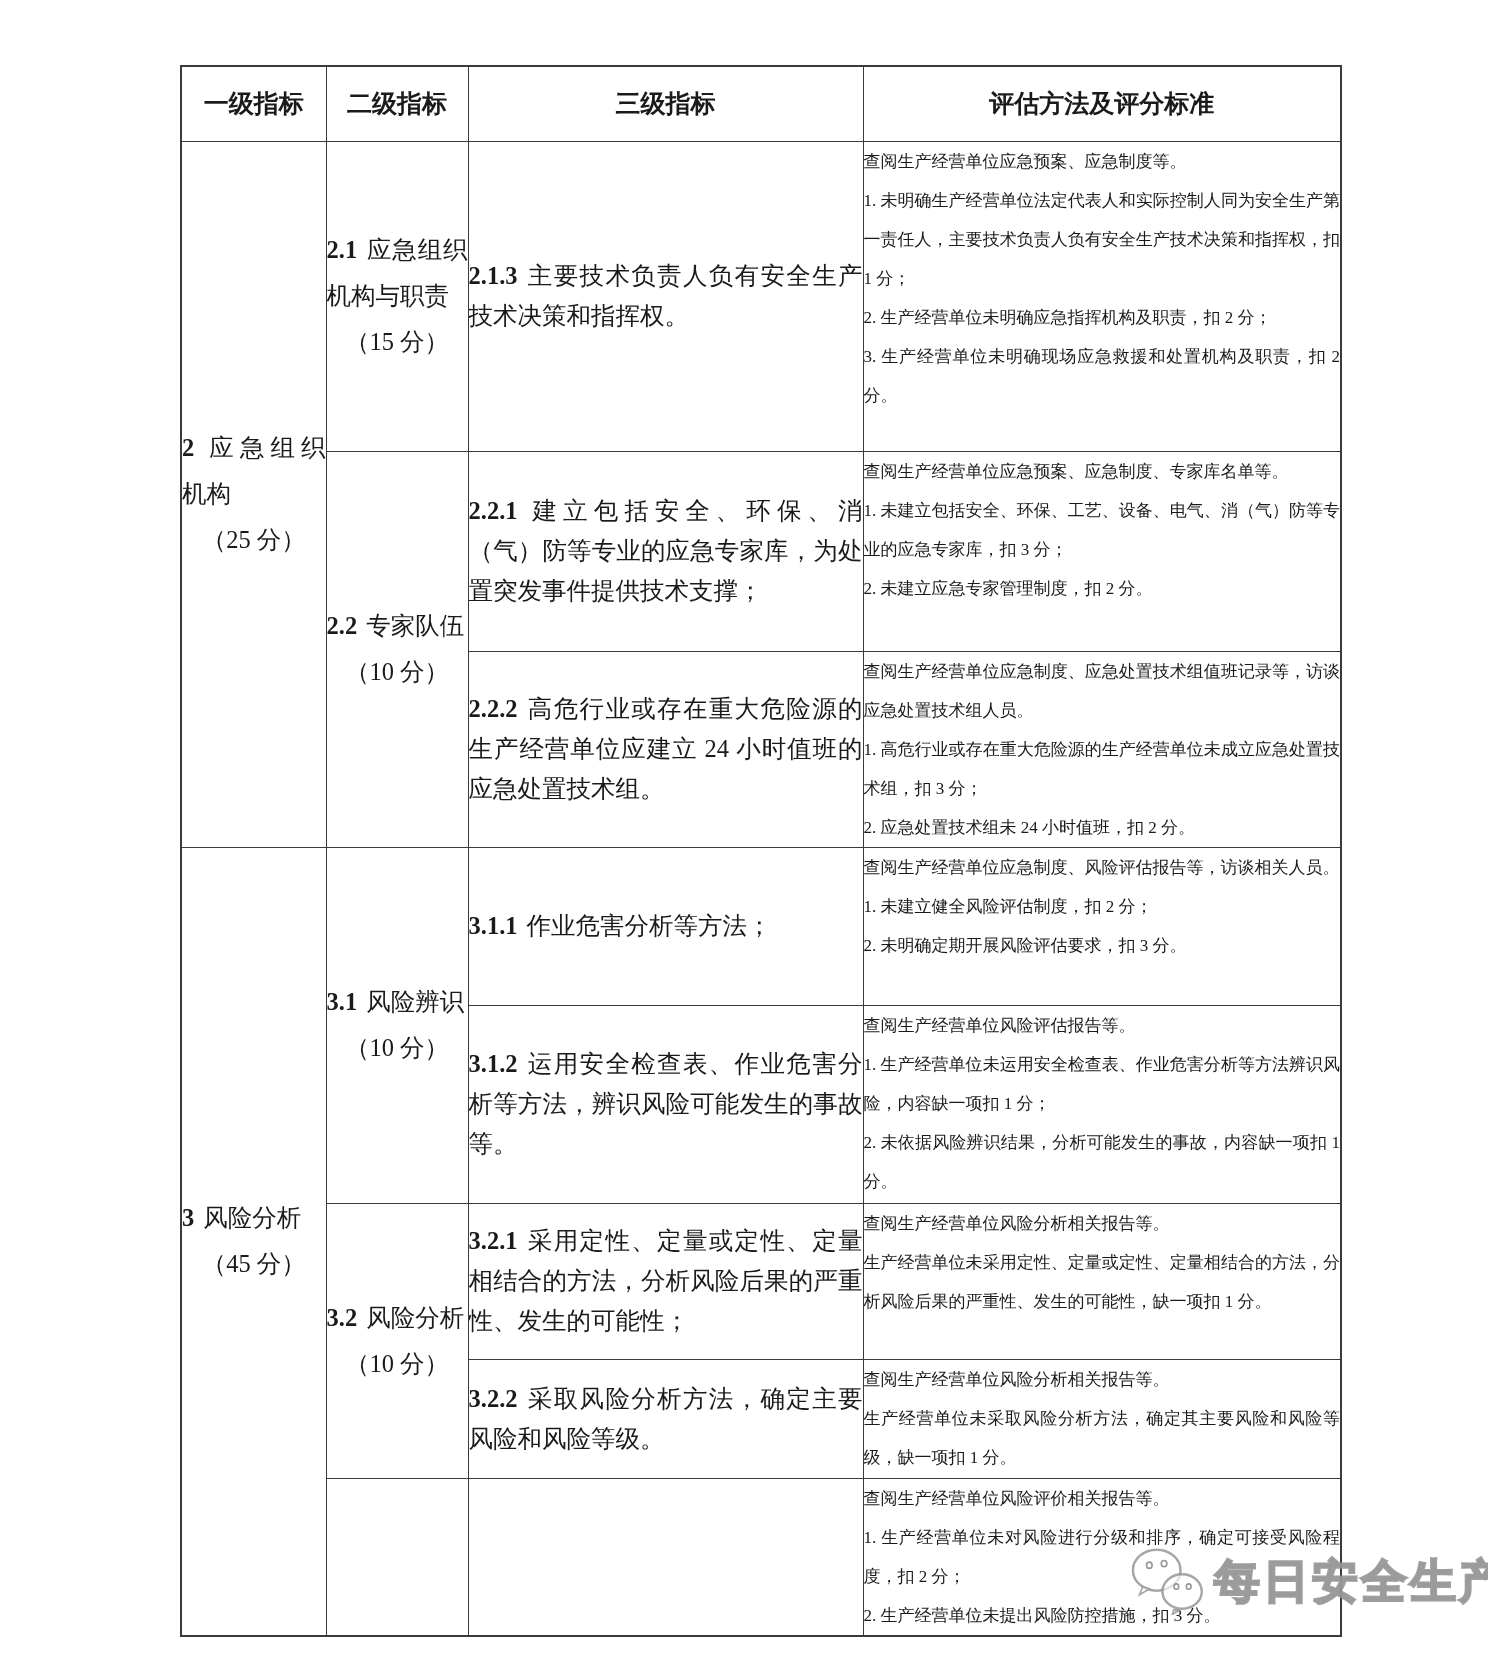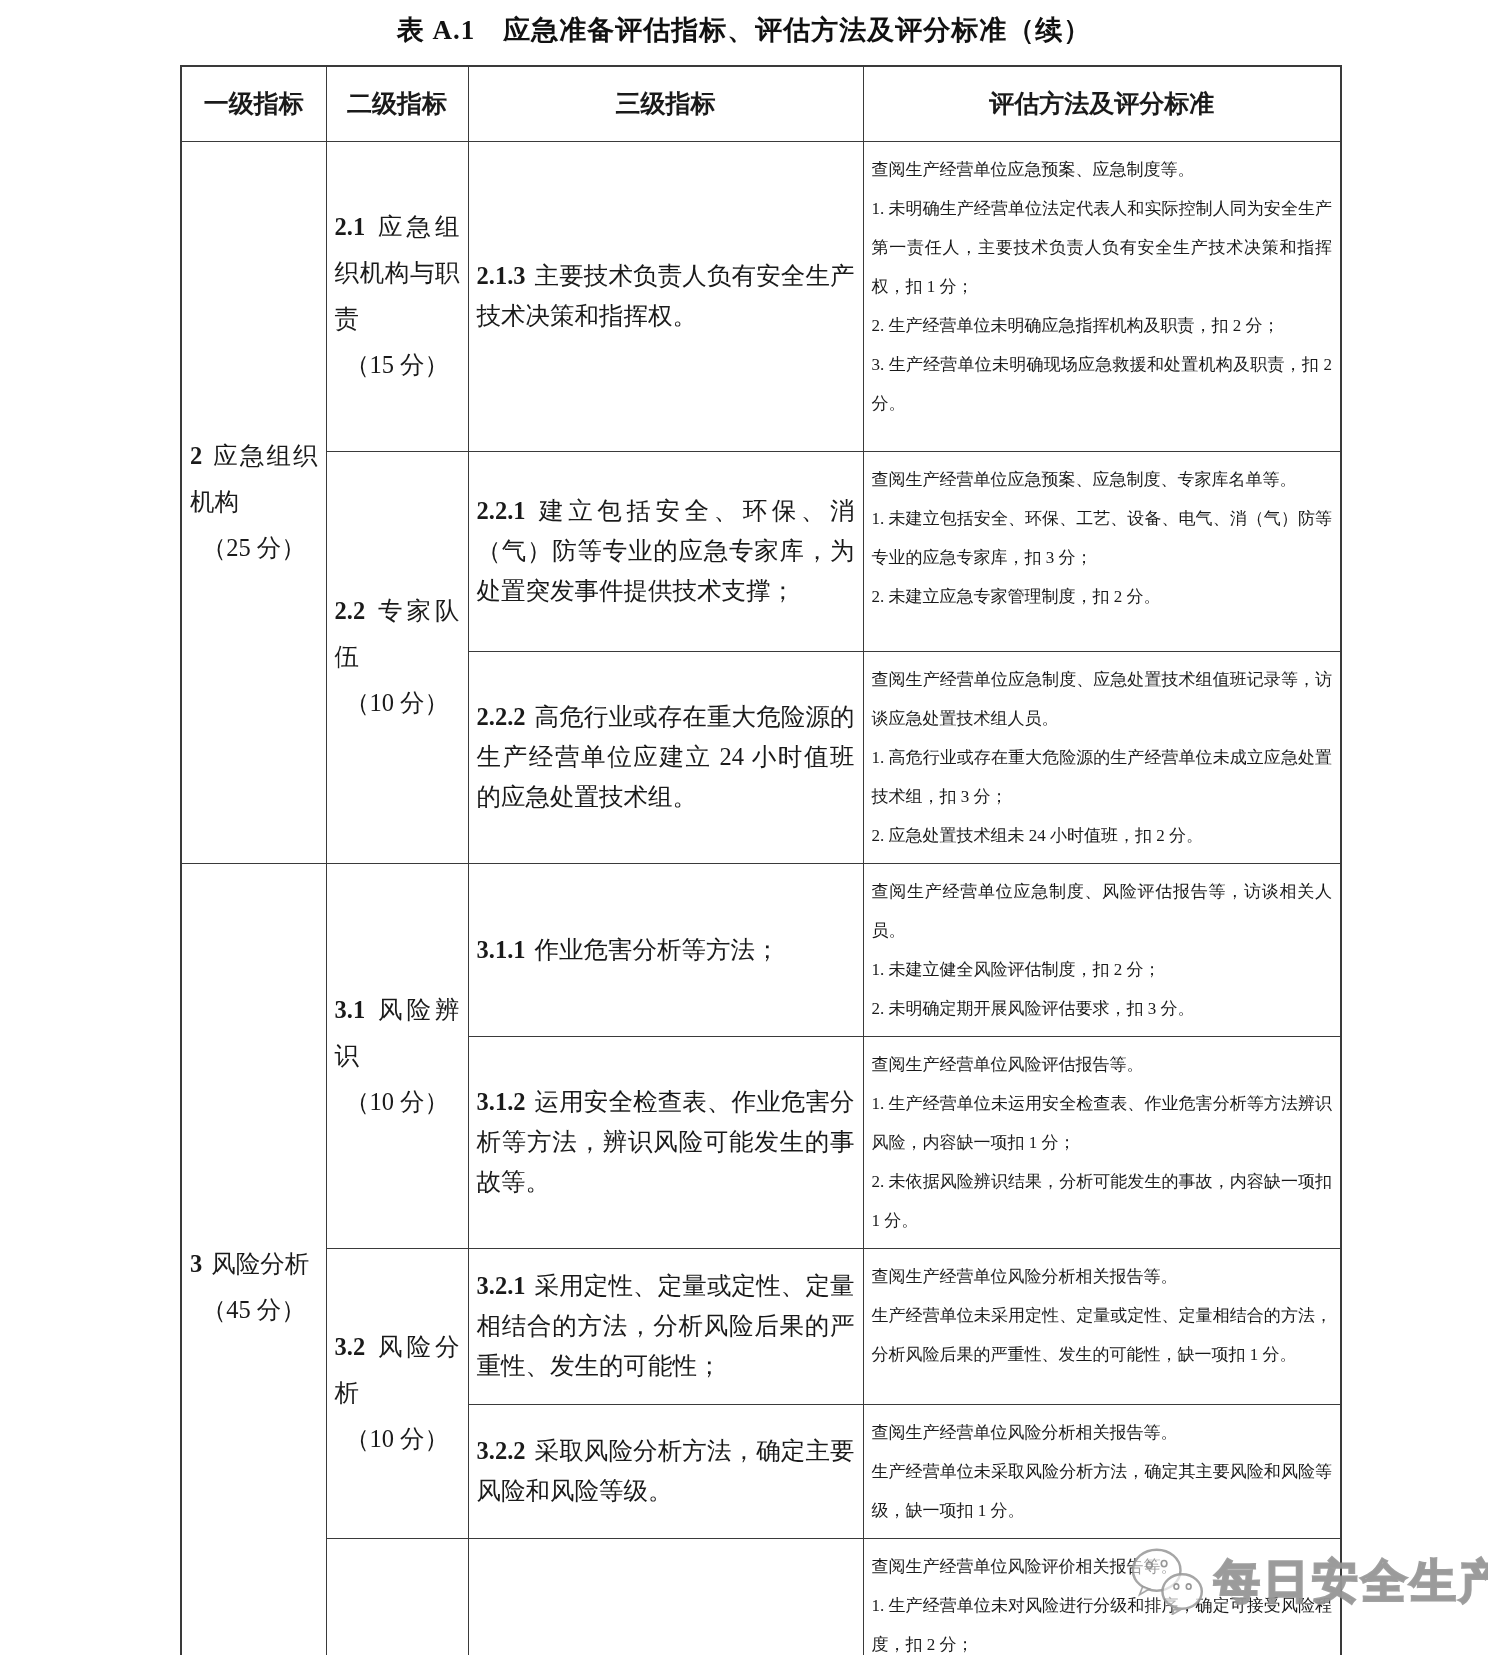--- a/index.html
+++ b/index.html
@@ -23,21 +23,21 @@
   table.eval{
     position:absolute;
     left:180px; top:65px;
     width:1160px;
     border-collapse:collapse;
     table-layout:fixed;
     border:2.5px solid #3a3a3a;
   }
   table.eval td, table.eval th{
     border:1.5px solid #3a3a3a;
-    padding:8px;
+    padding:0;
     overflow:hidden;
   }
   col.c1{width:145px;} col.c2{width:142px;} col.c3{width:395px;} col.c4{width:478px;}
   tr.hrow{height:75px;}
   tr.r1{height:310px;} tr.r2{height:200px;} tr.r3{height:195px;}
   tr.r4{height:158px;} tr.r5{height:198px;} tr.r6{height:156px;}
   tr.r7{height:119px;} tr.r8{height:157px;}
   th.hcell{
     font-size:25px; font-weight:bold;
     text-align:center; vertical-align:middle;
@@ -83,21 +83,20 @@
     -webkit-text-stroke:2.2px rgba(145,145,145,0.85);
     text-shadow:0 0 1px rgba(150,150,150,0.6);
     white-space:nowrap;
   }
 </style>
 </head>
 <body>
 
 <div class="page">
 
-  <div class="doc-title">表 A.1　应急准备评估指标、评估方法及评分标准（续）</div>
 
   <table class="eval">
     <colgroup>
       <col class="c1">
         <col class="c2">
         <col class="c3">
         <col class="c4">
     </colgroup>
     <tbody>
       <tr class="hrow">

